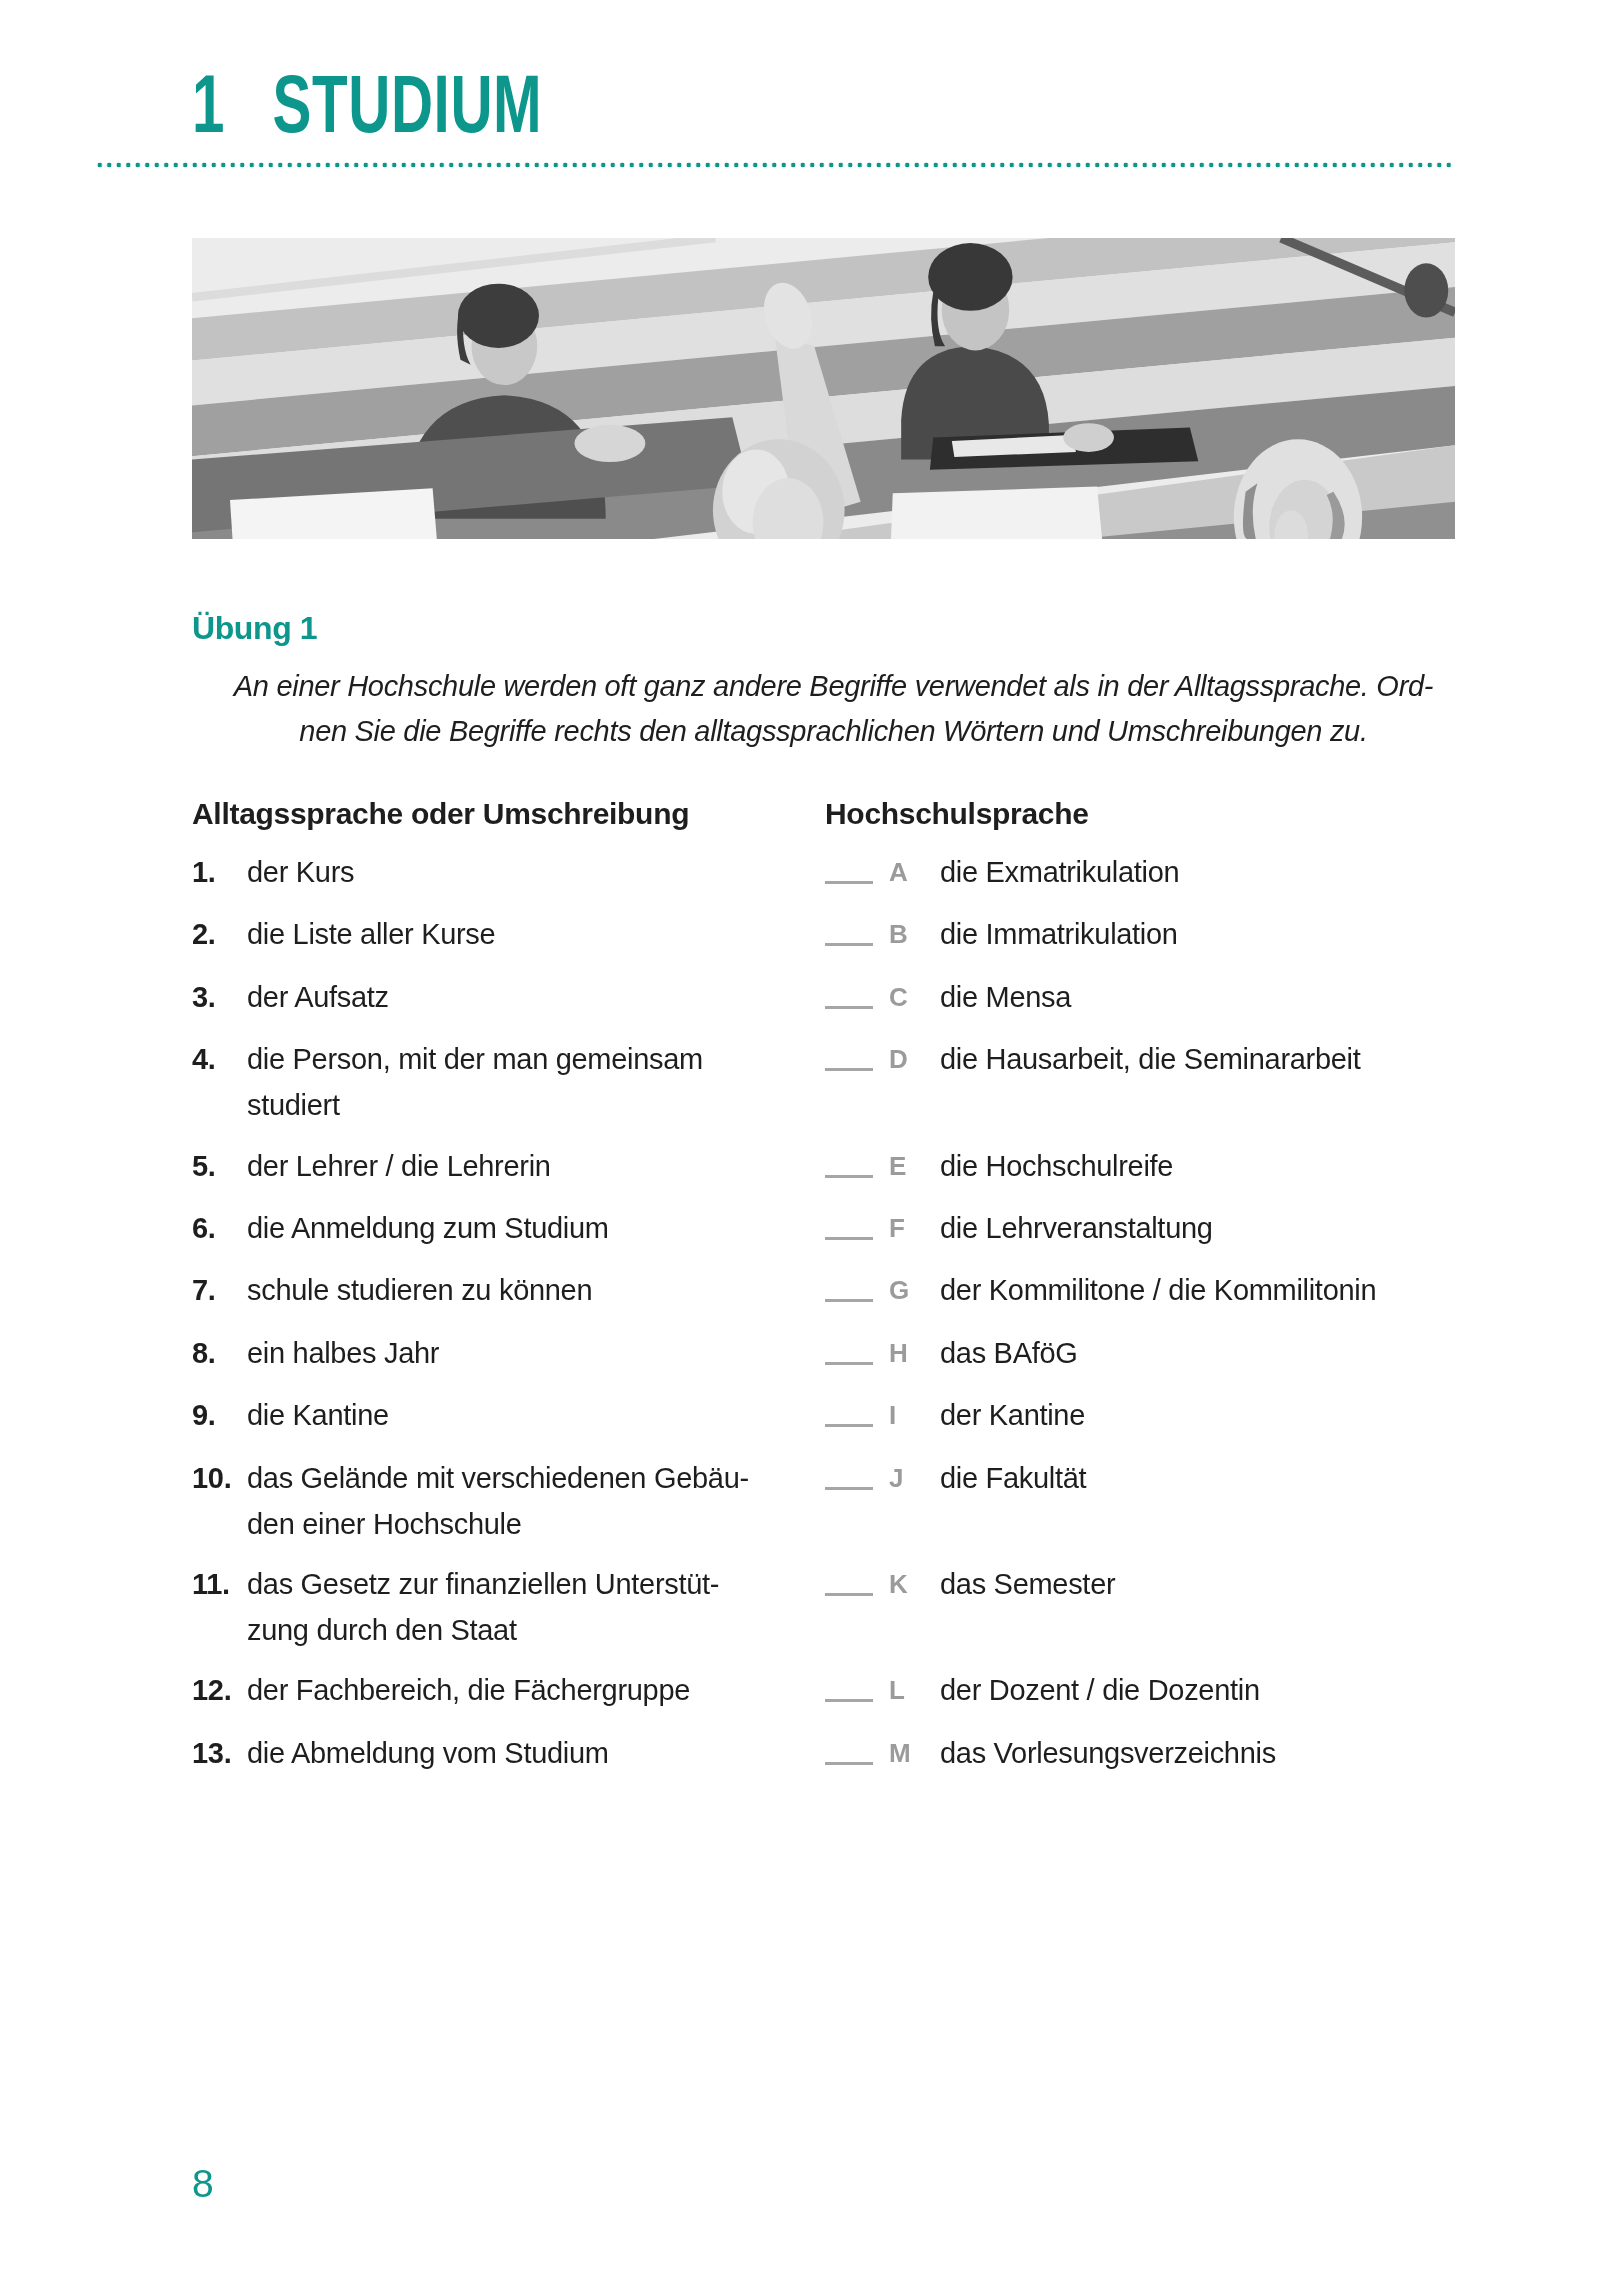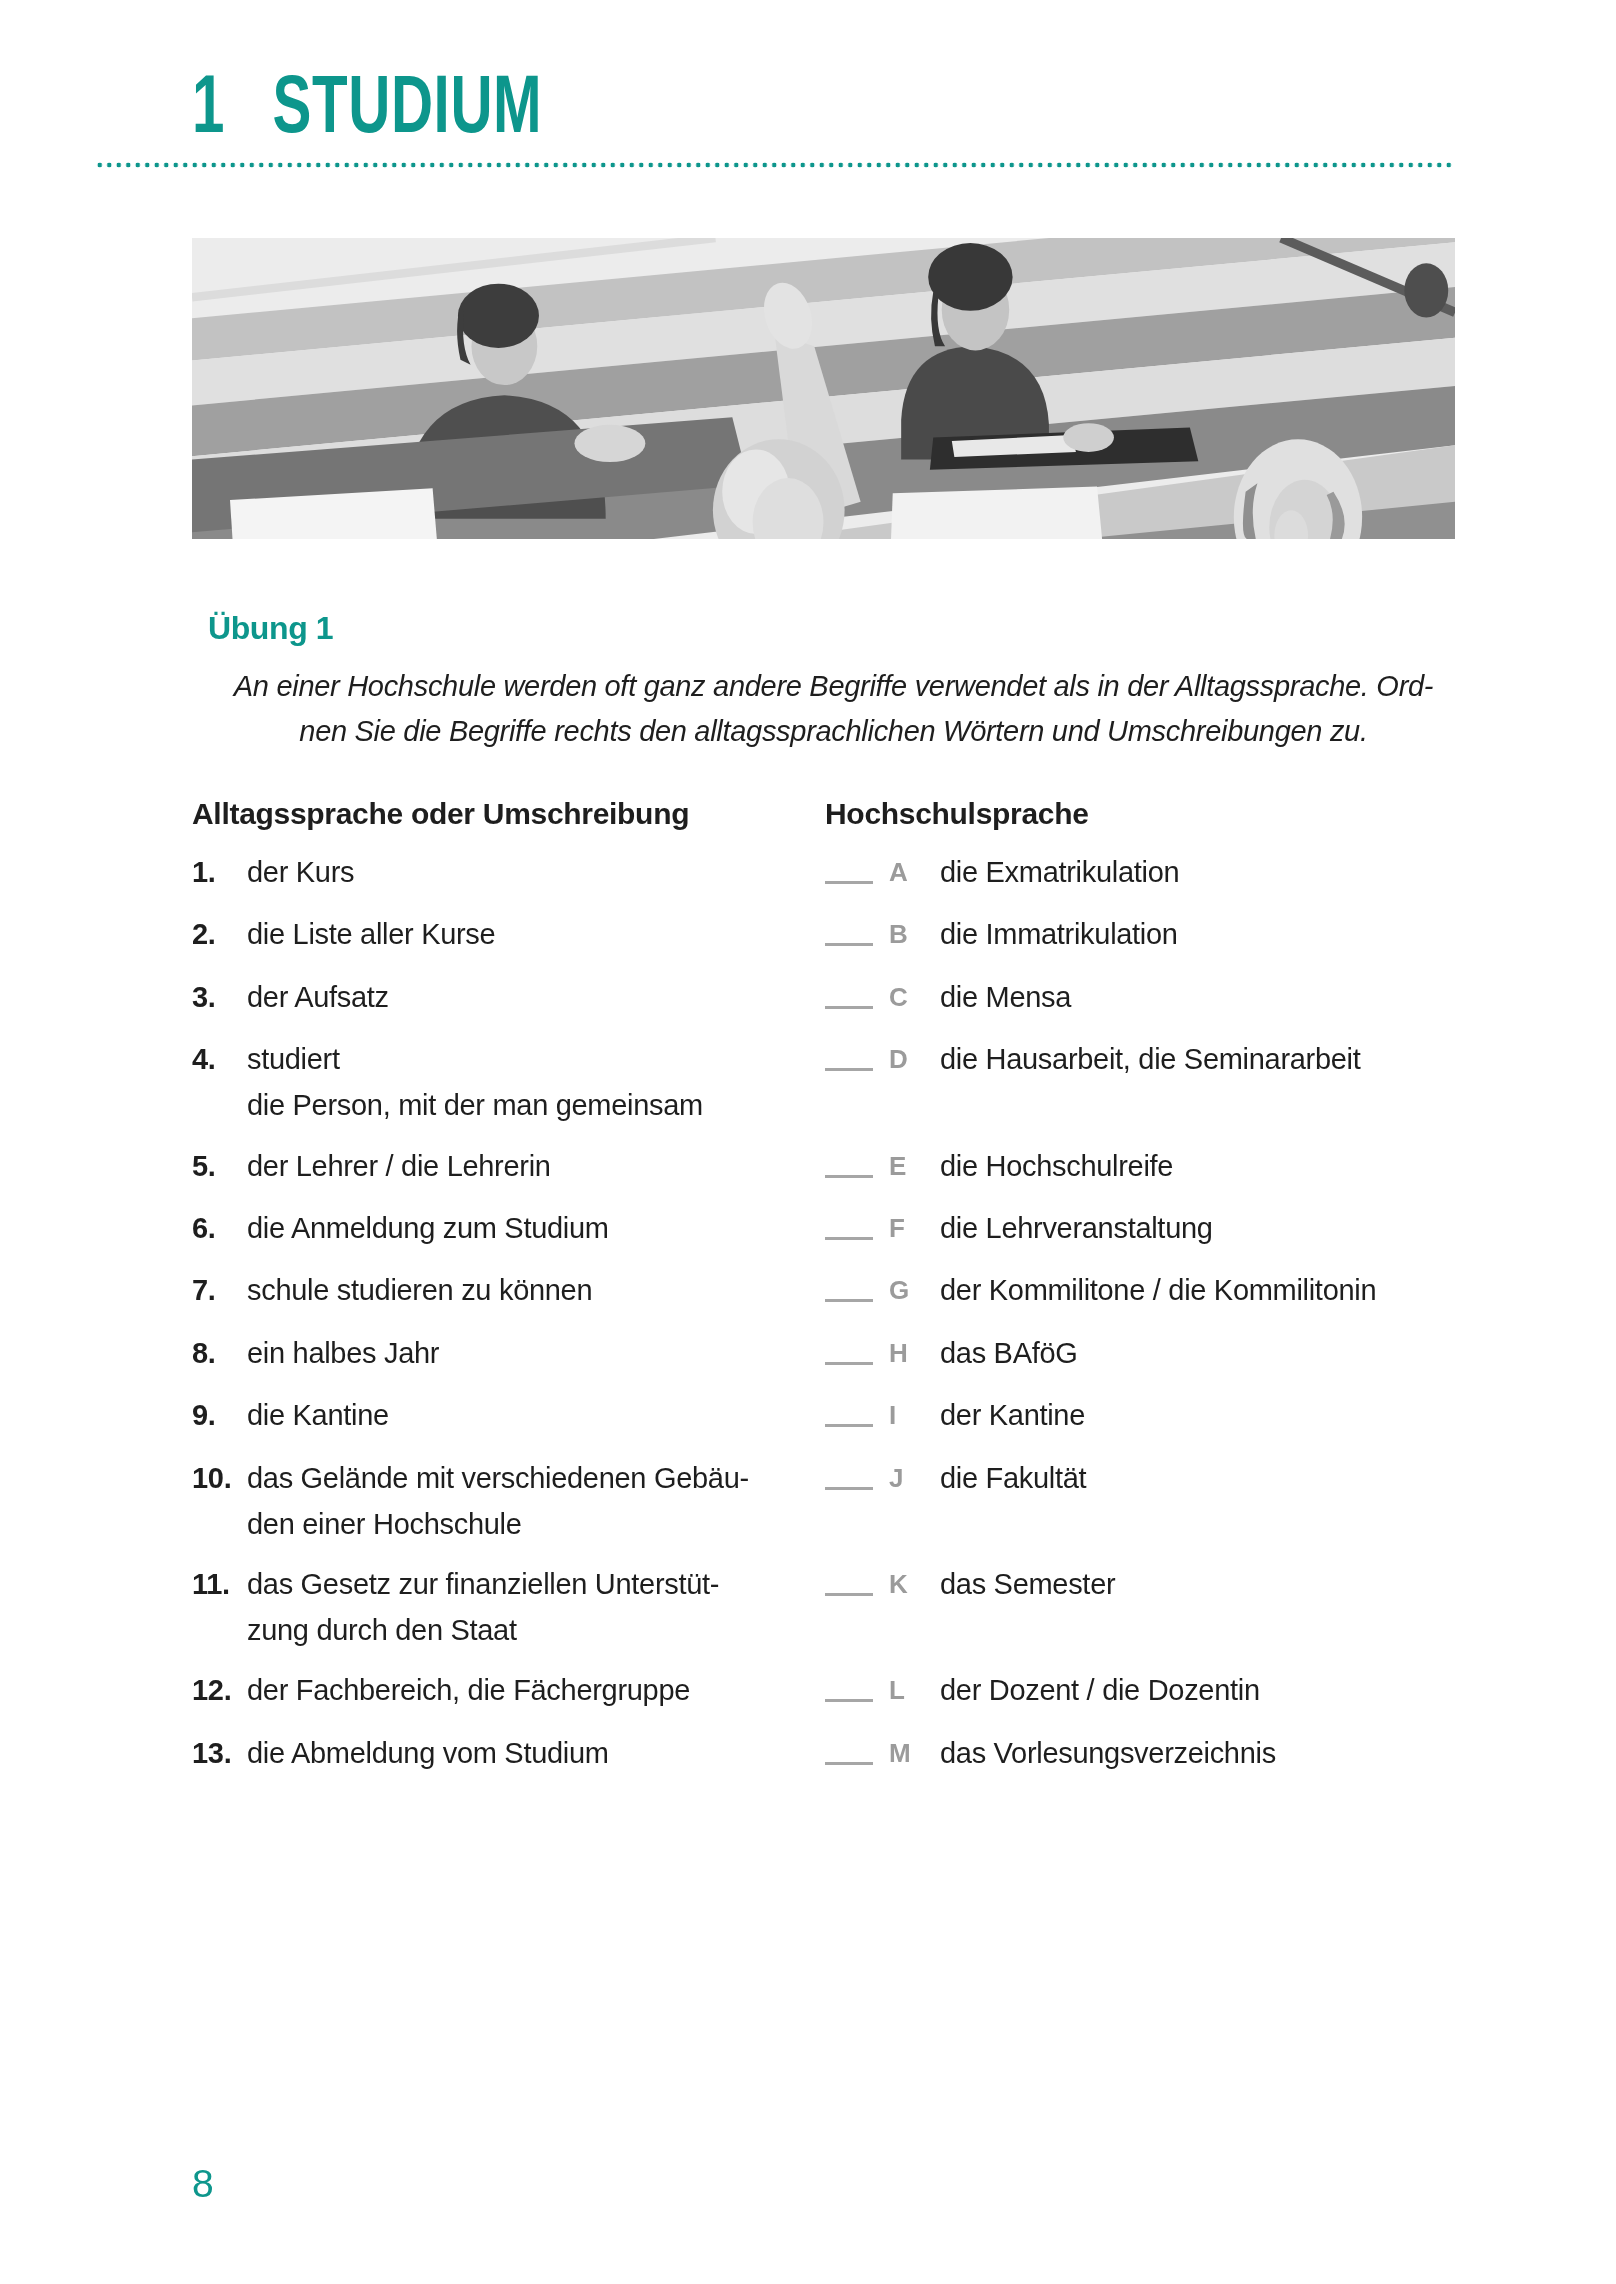--- a/index.html
+++ b/index.html
@@ -27,21 +27,21 @@
     background-size:9.5px 7.6px;background-position:0 50%;background-repeat:repeat-x;
   }
   
   .photo{
     position:absolute;left:192px;top:238px;width:1263px;height:301px;
     overflow:hidden;background:#ececec;
   }
   .photo svg{display:block;width:100%;height:100%;}
   
   .exercise-title{
-    position:absolute;left:208px;top:610px;
+    position:absolute;left:192px;top:610px;
     font-size:32px;font-weight:bold;color:#0d968c;letter-spacing:-0.4px;
   }
   .instructions{
     position:absolute;left:192px;top:664px;width:1283px;
     font-size:29px;font-style:italic;line-height:45px;letter-spacing:-0.3px;text-align:center;
   }
   
   .match-headers{
     position:absolute;left:192px;top:791px;width:1263px;
     display:grid;grid-template-columns:633px auto;
@@ -175,22 +175,22 @@
         <div></div>
       </div>
       <div class="blank-cell"><span class="answer-blank"></span></div>
       <div class="letter">C</div>
       <div>die Mensa</div>
     </div>
 
     <div class="match-row">
       <div class="num">4.</div>
       <div>
+        <div>die Person, mit der man gemeinsam</div>
         <div>studiert</div>
-        <div>die Person, mit der man gemeinsam</div>
       </div>
       <div class="blank-cell"><span class="answer-blank"></span></div>
       <div class="letter">D</div>
       <div>die Hausarbeit, die Seminararbeit</div>
     </div>
 
     <div class="match-row">
       <div class="num">5.</div>
       <div>
         <div>der Lehrer / die Lehrerin</div>

